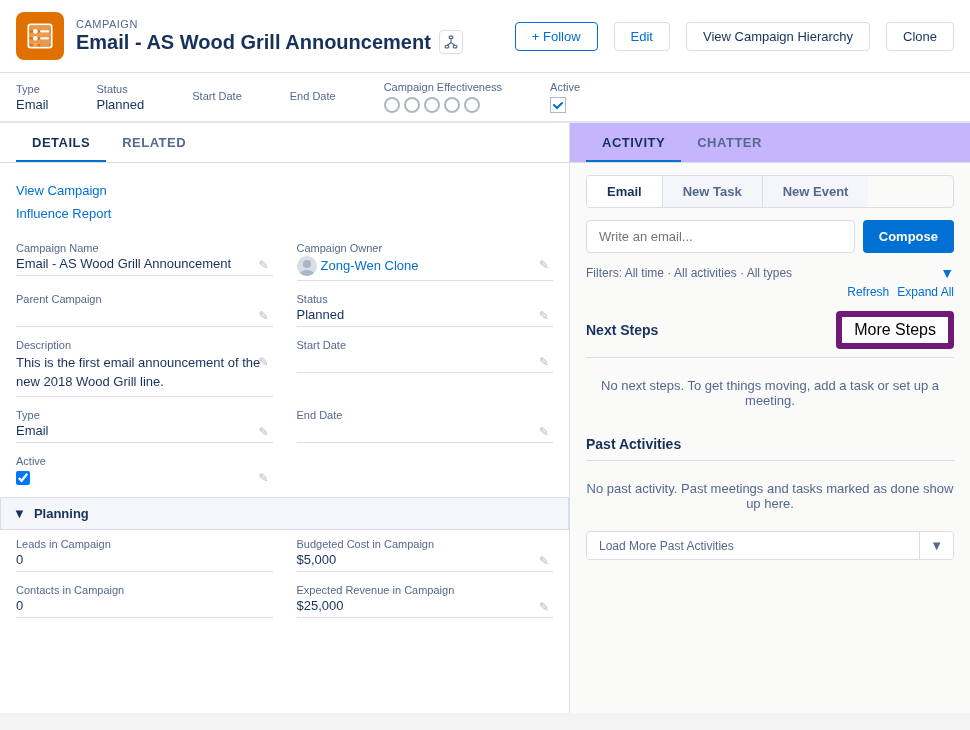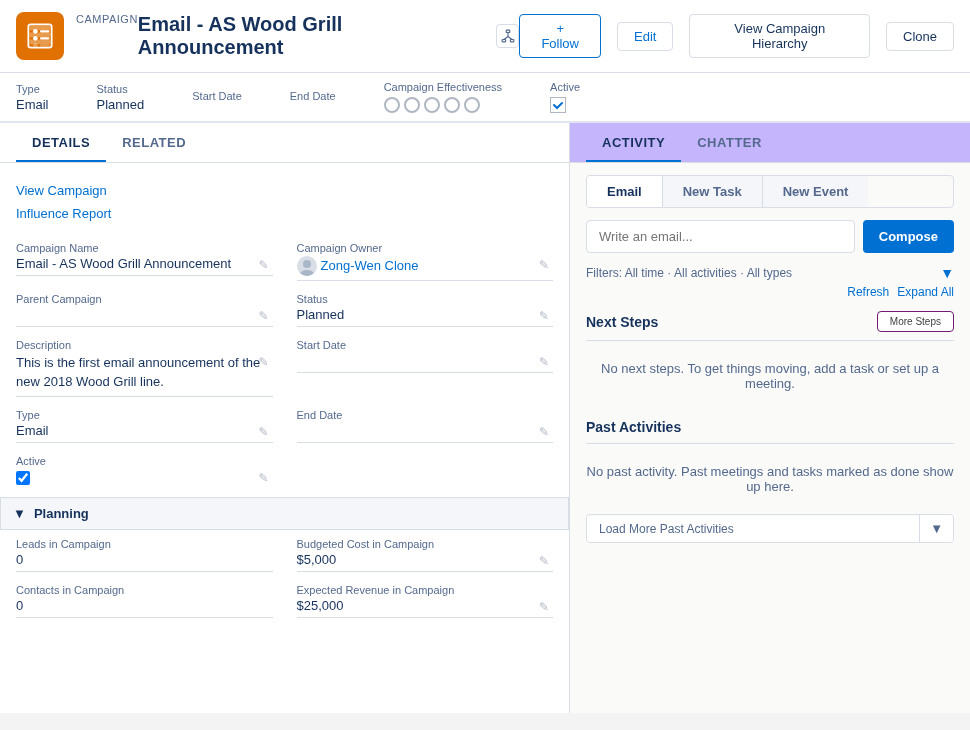--- a/index.html
+++ b/index.html
@@ -20,21 +20,21 @@
       gap: 12px;
     }
     .campaign-icon {
       width: 48px; height: 48px;
       background: #e07000;
       border-radius: 8px;
       display: flex; align-items: center; justify-content: center;
       flex-shrink: 0;
     }
     .campaign-icon svg { width: 28px; height: 28px; fill: white; }
-    .header-title-group { display: flex; flex-direction: row; }
+    .header-title-group { display: flex; flex-direction: column; }
     .header-label { font-size: 11px; color: #54698d; text-transform: uppercase; letter-spacing: 0.5px; }
     .header-title-row { display: flex; align-items: center; gap: 8px; }
     .header-title { font-size: 20px; font-weight: 600; color: #16325c; }
     .hierarchy-icon-btn {
       background: none; border: 1px solid #d8dde6; border-radius: 4px;
       width: 24px; height: 24px; display: flex; align-items: center; justify-content: center;
       cursor: pointer; color: #54698d;
     }
     .header-actions { display: flex; align-items: center; gap: 16px; }
     .btn {
@@ -237,25 +237,25 @@
       justify-content: space-between;
       margin-bottom: 8px;
     }
     .activity-section-title {
       font-size: 14px;
       font-weight: 600;
       color: #16325c;
     }
     .more-steps-btn {
       padding: 4px 12px;
-      border: 1px solid #701a75;
+      border: 6px solid #701a75;
       border-radius: 4px;
       background: #fff;
-      font-size: 10px;
-      color: #404040;
+      font-size: 16px;
+      color: #000000;
       cursor: pointer;
     }
     .section-divider {
       border: none;
       border-top: 1px solid #d8dde6;
       margin-bottom: 8px;
     }
     .empty-state {
       font-size: 13px;
       color: #54698d;

